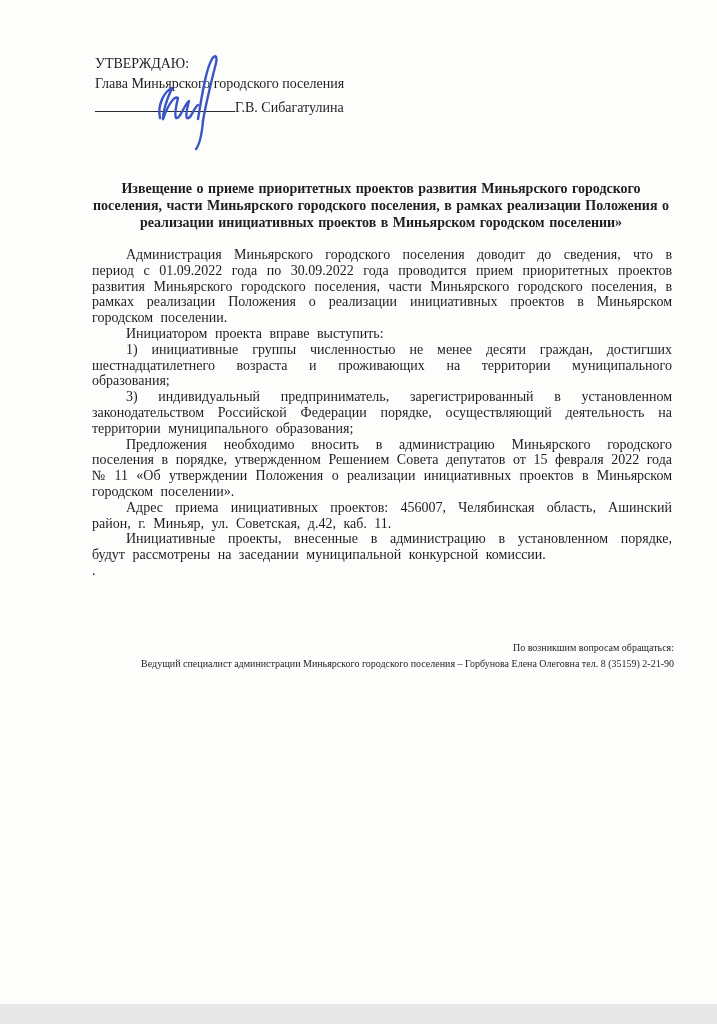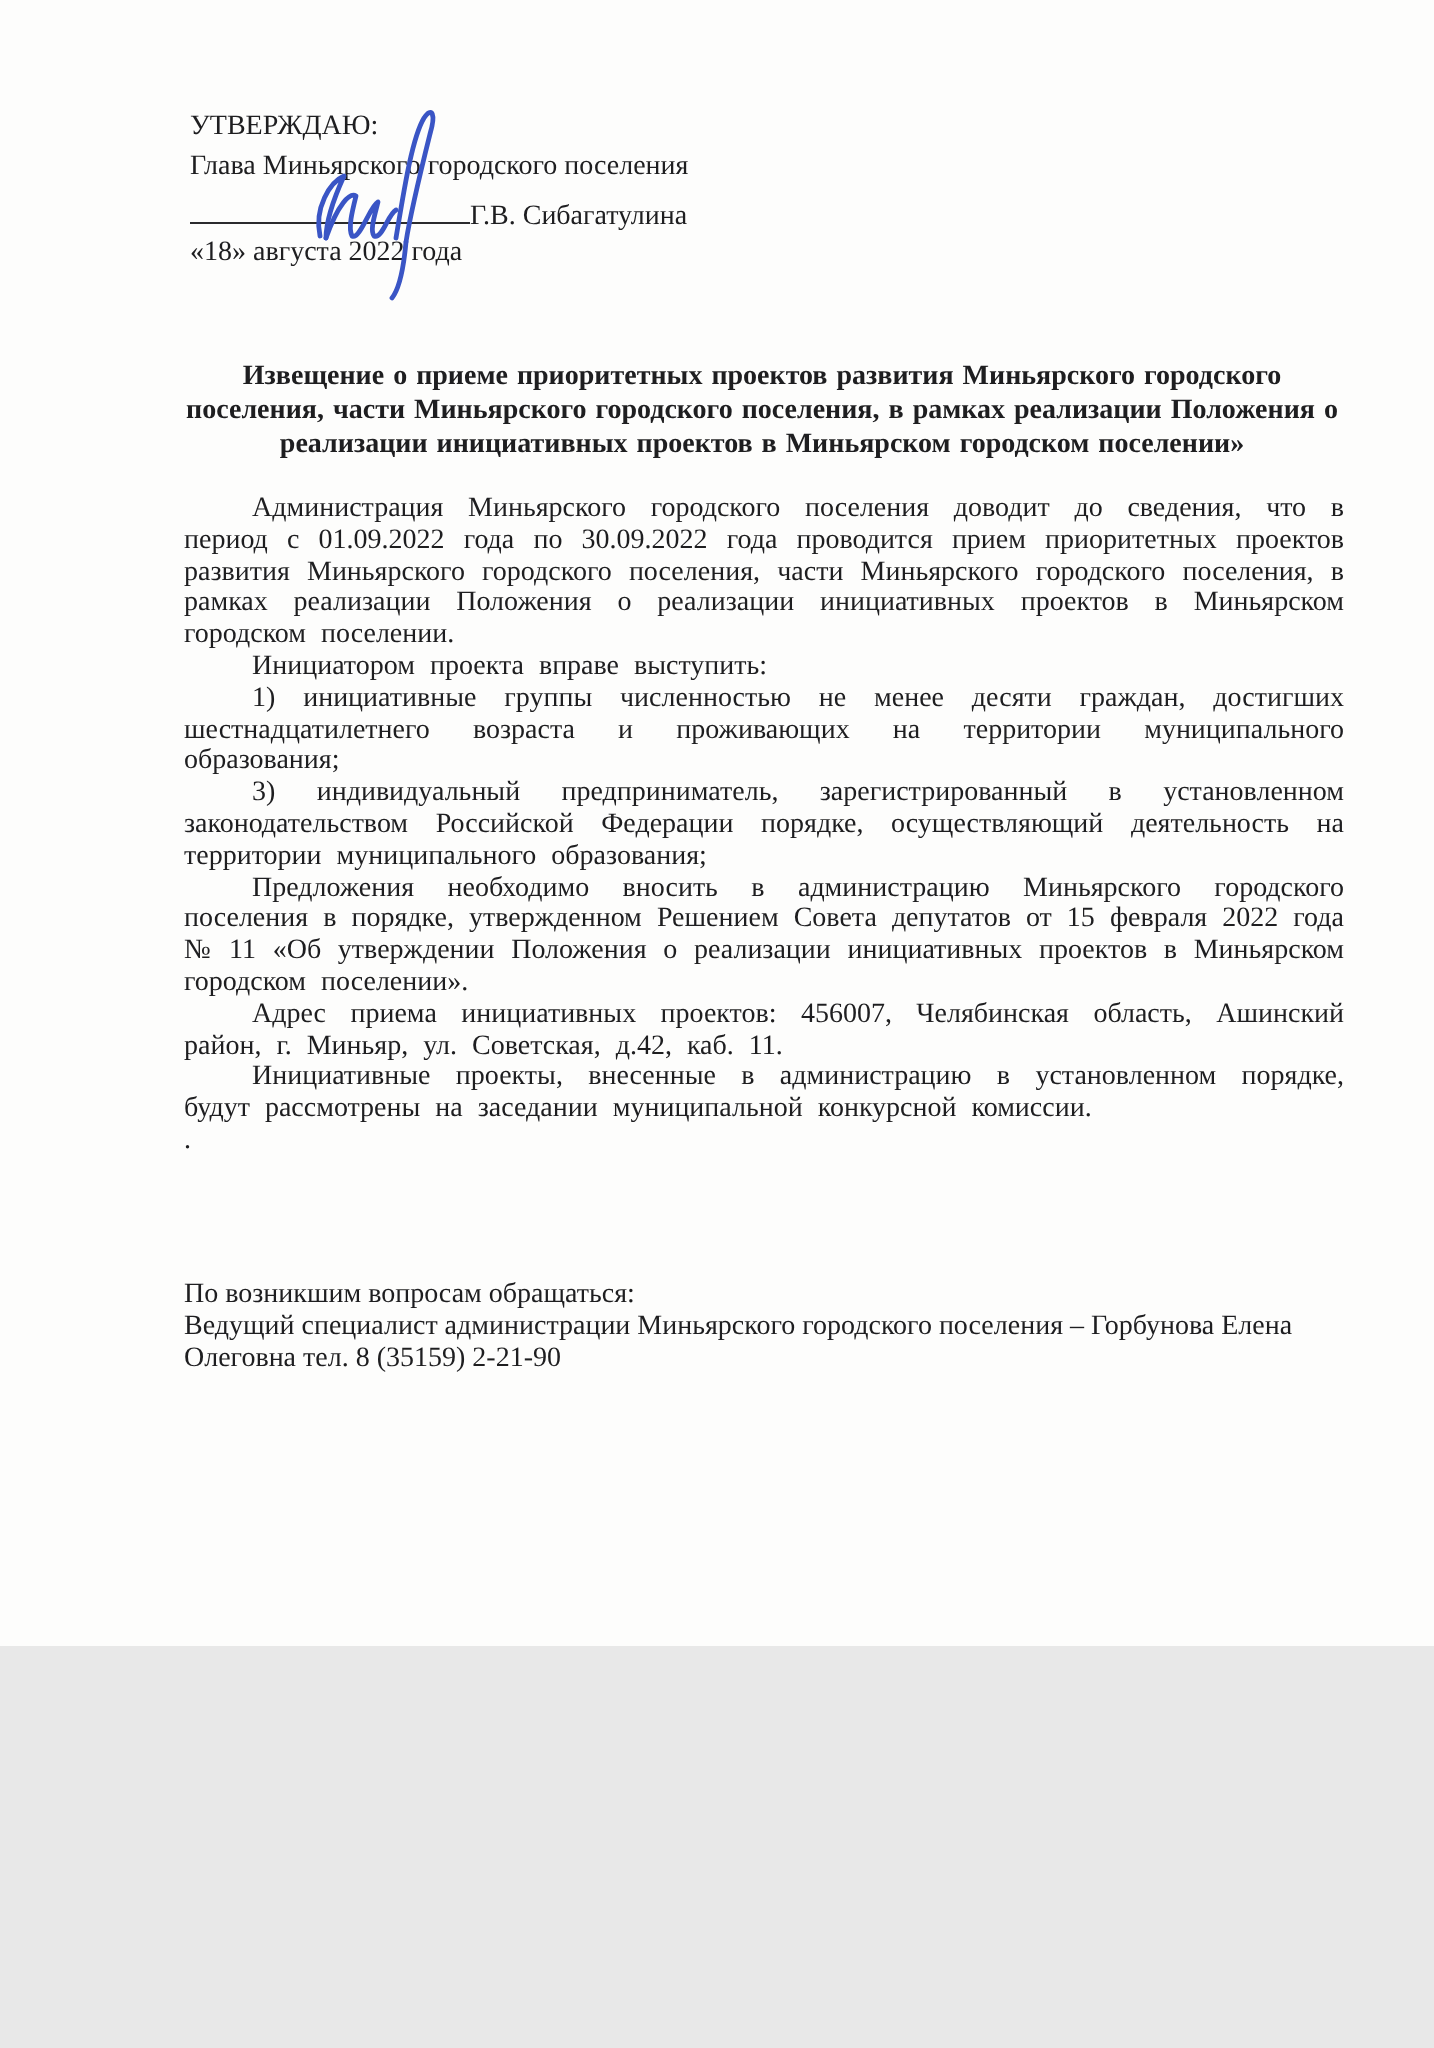--- a/index.html
+++ b/index.html
@@ -1,18 +1,18 @@
 <!DOCTYPE html>
 <html><head>
 <meta charset="utf-8">
 <style>
   html,body{margin:0;padding:0;background:#e8e8e8;}
   .page{
     position:relative;
-    width:717px;height:823px;
+    width:717px;height:1004px;
     margin:0 auto;
     background:#fdfdfc;
     font-family:"Liberation Serif","DejaVu Serif",serif;
     color:#1e1e20;
     overflow:hidden;
   }
   
   .approval{
     position:absolute;left:95px;top:54px;width:420px;
     font-size:14px;line-height:20px;
@@ -35,21 +35,21 @@
   .body-block{
     position:absolute;left:92px;top:247px;width:580px;
     font-size:14px;line-height:15.8px;
     text-align:justify;word-spacing:4px;
   }
   .body-block p{margin:0;text-indent:34px;}
   .body-block p.no-indent{text-indent:0;}
   
   .footer-block{
     position:absolute;left:92px;top:640px;width:582px;
-    font-size:14px;line-height:16px;text-align:left;
+    font-size:10px;line-height:16px;text-align:right;
   }
   .footer-block div{margin:0;}
   
   .scan-line{
     position:absolute;left:28px;top:1010px;width:689px;height:1px;
     background:linear-gradient(to right, rgba(170,170,170,0), #b3b3b3 30%, #a8a8a8);
     transform:rotate(-0.12deg);
   }
   .scan-mark{
     position:absolute;left:598px;top:1006px;width:4px;height:7px;
@@ -58,21 +58,20 @@
 </style>
 </head>
 <body>
 
 <div class="page">
 
   <div class="approval">
     <div class="line">УТВЕРЖДАЮ:</div>
     <div class="line">Глава Миньярского городского поселения</div>
     <div class="sig-row"><span class="sig-underline"></span><span>Г.В. Сибагатулина</span></div>
-    <div class="date-row">«18» августа 2022 года</div>
   </div>
 
   <svg class="signature-svg" width="120" height="104" viewBox="0 0 120 104">
     <g fill="none" stroke-width="2.4" stroke-linecap="round" stroke-linejoin="round" stroke="#3a55c5">
       <path d="M14,68 C11,54 19,41 26,38 C21,49 17,61 17,69"></path>
       <path d="M17,69 C23,52 29,46 32,48 C30,56 28,64 30,68 C34,70 39,53 43,51 C41,59 39,65 41,68 C45,70 48,57 52,55"></path>
       <path d="M52,69 C56,45 60,19 66,9 C70,3 72,7 69,17 C64,37 59,58 57,71"></path>
       <path d="M57,71 C56,82 54,94 50,99"></path>
     </g>
   </svg>

